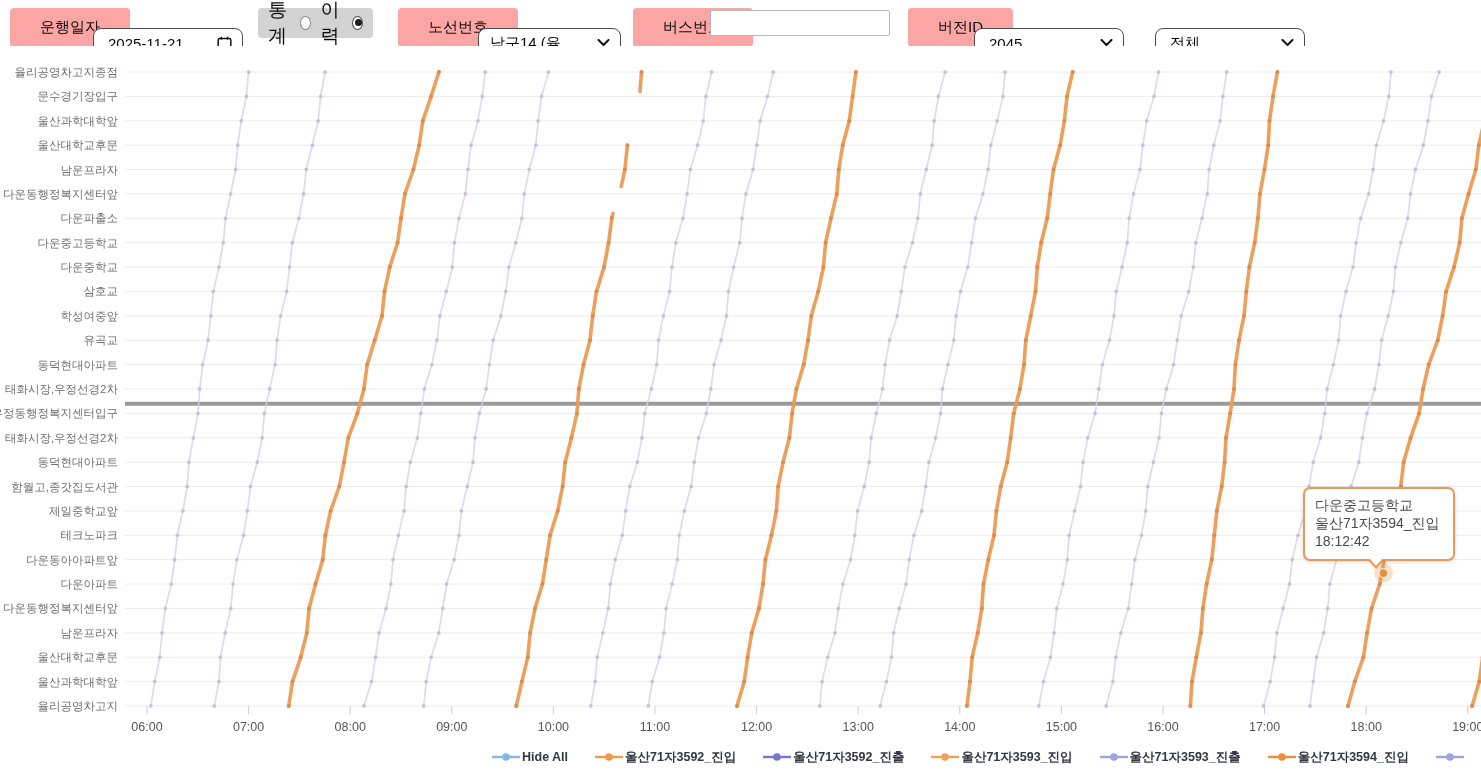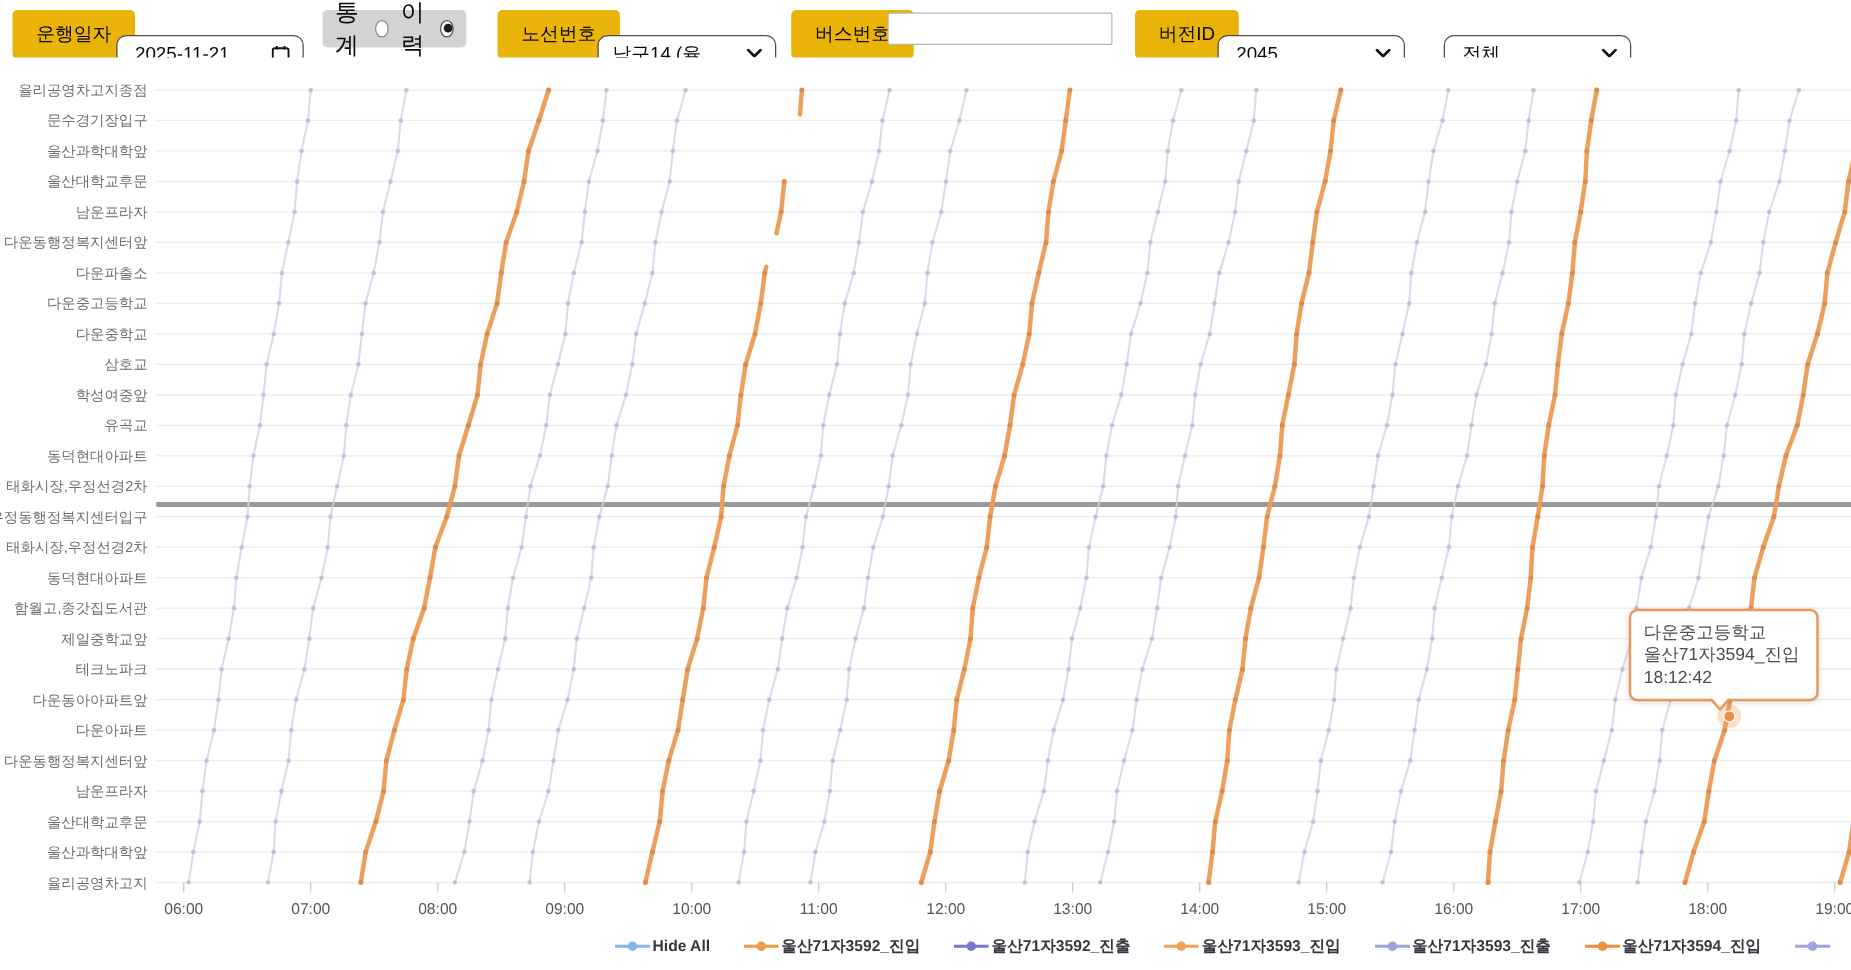--- a/index.html
+++ b/index.html
@@ -2,22 +2,22 @@
 <html><head>
 <meta charset="utf-8">
 <style>
   html,body{margin:0;padding:0;background:#fff;}
   body{font-family:"Liberation Sans","DejaVu Sans",sans-serif;-webkit-font-smoothing:antialiased;}
   #app{position:relative;width:1481px;height:776px;background:#fff;overflow:hidden;}
 
   
   #toolbar{position:absolute;left:0;top:0;width:1481px;height:46px;background:#fff;}
   .chip{
-    position:absolute;top:8px;height:39px;background:#eab308;border-radius:4px;
-    display:flex;align-items:center;justify-content:center;padding:0 19px;
+    position:absolute;top:8px;height:39px;background:#fca5a5;border-radius:4px;
+    display:flex;align-items:center;justify-content:center;padding:0 30px;
     font-size:15px;color:#0a0a0a;box-sizing:border-box;white-space:nowrap;
   }
   .ctl{
     position:absolute;top:8px;height:30px;background:#fff;border:1.5px solid #4d4d4d;
     border-radius:8px;display:flex;align-items:center;box-sizing:border-box;
     font-size:15px;color:#0a0a0a;padding:0 10px 0 14px;white-space:nowrap;cursor:pointer;margin-top:20px;
   }
   .ctl .grow{flex:1;overflow:hidden;text-overflow:ellipsis;}
   .icon-right{margin-left:8px;flex:0 0 auto;display:flex;align-items:center;}
   .radio-group{

